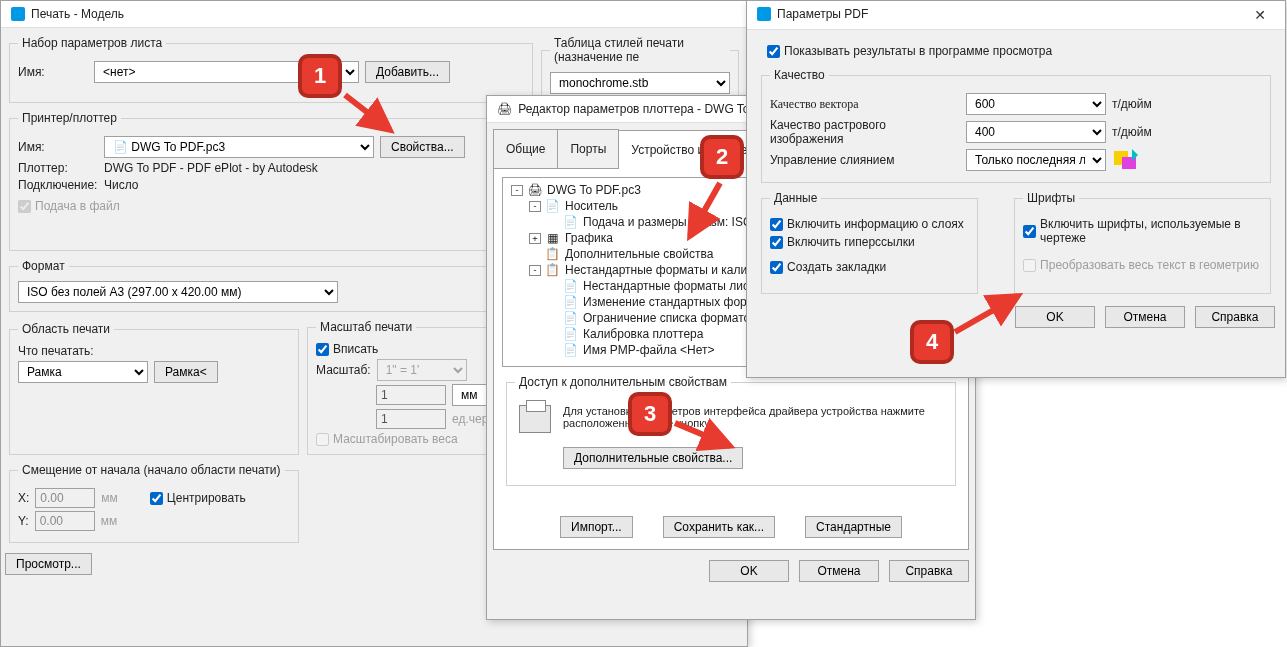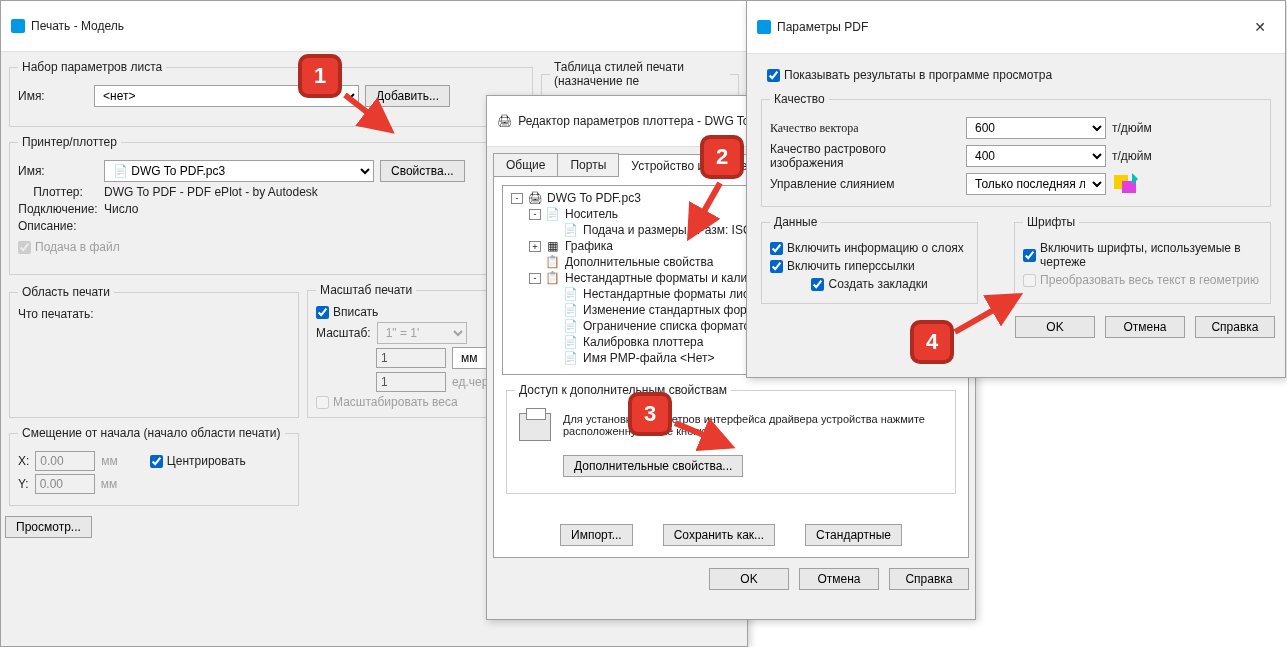--- a/index.html
+++ b/index.html
@@ -1,33 +1,33 @@
 <!DOCTYPE html>
 <html><head>
 <meta charset="utf-8">
 <style>
   * { margin: 0; padding: 0; box-sizing: border-box; }
   body { font-family: "Segoe UI", Tahoma, sans-serif; font-size: 12px; background: #fff; color: #222; width: 1287px; height: 647px; position: relative; }
   .window { position: absolute; background: #f0f0f0; border: 1px solid #a0a0a0; box-shadow: 2px 2px 8px rgba(0,0,0,0.2); }
-  .titlebar { background: #fff; padding: 18px 10px; font-size: 12px; display: flex; align-items: center; justify-content: space-between; border-bottom: 1px solid #e0e0e0; }
+  .titlebar { background: #fff; padding: 6px 10px; font-size: 12px; display: flex; align-items: flex-start; justify-content: space-between; border-bottom: 1px solid #e0e0e0; }
   .titlebar .left { display: flex; align-items: center; gap: 6px; }
   .close-x { width: 30px; text-align: center; font-size: 14px; color: #333; cursor: pointer; }
   fieldset { border: 1px solid #d0d0d0; margin: 4px; padding: 8px 8px; }
   legend { padding: 0 4px; font-size: 12px; }
   label.lab { font-size: 12px; display: inline-block; }
   select, input[type=text] { font-size: 12px; padding: 2px 4px; border: 1px solid #a0a0a0; background: #fff; }
   button { font-size: 12px; padding: 3px 10px; background: #e8e8e8; border: 1px solid #a0a0a0; cursor: pointer; }
   .row { display: flex; align-items: center; gap: 6px; margin: 3px 0; }
   .chk { display: flex; align-items: center; gap: 4px; }
   input[type=checkbox] { width: 13px; height: 13px; accent-color: #0066cc; }
   .tree { background: #fff; border: 1px solid #a0a0a0; padding: 4px; font-size: 12px; }
   .tree-item { display: flex; align-items: center; gap: 4px; padding: 1px 0; }
   .tree-ind { display: inline-block; }
   .tabs { display: flex; border-bottom: 1px solid #a0a0a0; }
-  .tab { padding: 4px 12px; border: 1px solid #a0a0a0; border-bottom: none; background: #f0f0f0; margin-right: -1px; font-size: 12px; cursor: pointer; }
+  .tab { padding: 12px 12px; border: 1px solid #a0a0a0; border-bottom: none; background: #f0f0f0; margin-right: -1px; font-size: 12px; cursor: pointer; }
   .tab.active { background: #fff; position: relative; top: 1px; }
   .callout { position: absolute; width: 44px; height: 44px; background: #e63b2e; border: 4px solid #b02a20; border-radius: 10px; color: #fff; font-size: 22px; font-weight: bold; display: flex; align-items: center; justify-content: center; z-index: 100; }
   .arrow { position: absolute; z-index: 99; pointer-events: none; }
   .disabled-text { color: #9e9e9e; }
   .icon-app { width: 14px; height: 14px; display: inline-block; background: #0099e5; border-radius: 2px; }
   .paper-preview { width: 78px; height: 95px; border: 1px solid #555; background: repeating-linear-gradient(45deg, #fff, #fff 3px, #555 3px, #555 4px); position: relative; }
   .paper-preview .dim-top { position: absolute; top: -13px; left: 0; width: 100%; text-align: center; font-size: 10px; }
   .paper-preview .dim-side { position: absolute; right: -14px; top: 0; height: 100%; writing-mode: vertical-rl; font-size: 10px; }
   .ico-printer { width: 32px; height: 28px; background: #e8e8e8; border: 1px solid #888; position: relative; }
   .ico-printer::before { content: ""; position: absolute; top: -6px; left: 6px; width: 18px; height: 10px; background: #fff; border: 1px solid #888; }
@@ -62,53 +62,64 @@
     <fieldset>
       <legend>Принтер/плоттер</legend>
       <div style="display:flex; gap:10px;">
         <div style="flex:1;">
           <div class="row">
             <label class="lab" style="width:80px;">Имя:</label>
             <select style="width:270px;"><option>📄 <span>DWG To PDF.pc3</span></option></select>
             <button>Свойства...</button>
           </div>
           <div class="row">
-            <label class="lab" style="width:80px;text-align:center;">Плоттер:</label>
+            <label class="lab" style="width:80px;">Плоттер:</label>
             <span>DWG To PDF - PDF ePlot - by Autodesk</span>
           </div>
           <div class="row">
-            <label class="lab" style="width:80px;text-align:center;">Подключение:</label>
+            <label class="lab" style="width:80px;">Подключение:</label>
             <span>Число</span>
-          </div>
-          <div class="row">
-            <label class="lab" style="width:80px;">Описание:</label>
           </div>
           <div class="row">
             <div class="chk">
                 <input type="checkbox" checked="" disabled="" style="">
               <span class="disabled-text">Подача в файл</span>
               </div>
             <div style="flex:1;"></div>
             <button>Параметры PDF...</button>
           </div>
         </div>
         <div style="padding-top:14px;">
           <div class="paper-preview">
             <div class="dim-top">297 MM</div>
             <div class="dim-side">420 MM</div>
           </div>
         </div>
       </div>
     </fieldset>
 
+    <div style="display:flex;">
+      <fieldset style="flex:1;">
+        <legend>Формат</legend>
+        <select style="width:320px;"><option>ISO без полей A3 (297.00 x 420.00 мм)</option></select>
+      </fieldset>
+      <fieldset style="width:140px;">
+        <legend>Число экземпляров</legend>
+        <input type="text" style="width: 60px;" value="1">
+      </fieldset>
+    </div>
 
     <div style="display:flex;">
       <fieldset style="width:290px;margin-top:6px;">
         <legend>Область печати</legend>
         <label class="lab">Что печатать:</label>
+        <div class="row">
+          <select style="width:130px;"><option>Рамка</option></select>
+          <button>Рамка&lt;</button>
+        </div>
       </fieldset>
       <fieldset style="flex:1;">
         <legend>Масштаб печати</legend>
         <div class="chk">
             <input type="checkbox" checked="" style="">
           <span>Вписать</span>
           </div>
         <div class="row">
           <label class="lab">Масштаб:</label>
           <select style="width:90px;background:#f0f0f0;" disabled=""><option>1" = 1'</option></select>
@@ -301,32 +312,32 @@
       <fieldset style="flex:1;">
         <legend>Данные</legend>
         <div class="chk" style="margin:4px 0;">
             <input type="checkbox" checked="" style="">
           <span>Включить информацию о слоях</span>
           </div>
         <div class="chk" style="margin:4px 0;">
             <input type="checkbox" checked="" style="">
           <span>Включить гиперссылки</span>
           </div>
-        <div class="chk" style="margin:4px 0;justify-content:center;">
+        <div class="chk" style="margin:11px 0;">
             <input type="checkbox" checked="" style="">
           <span>Создать закладки</span>
           </div>
       </fieldset>
       <fieldset style="flex:1.2;">
         <legend>Шрифты</legend>
         <div class="chk" style="margin:4px 0;">
             <input type="checkbox" checked="" style="">
           <span>Включить шрифты, используемые в чертеже</span>
           </div>
-        <div class="chk" style="margin:4px 0;">
+        <div class="chk" style="margin:13px 0;">
             <input type="checkbox" disabled="" style="">
           <span class="disabled-text">Преобразовать весь текст в геометрию</span>
           </div>
       </fieldset>
     </div>
 
     <div class="row" style="justify-content:flex-end; gap:10px; margin-top:8px;">
       <button style="width:80px;">OK</button>
       <button style="width:80px;">Отмена</button>
       <button style="width:80px;">Справка</button>

